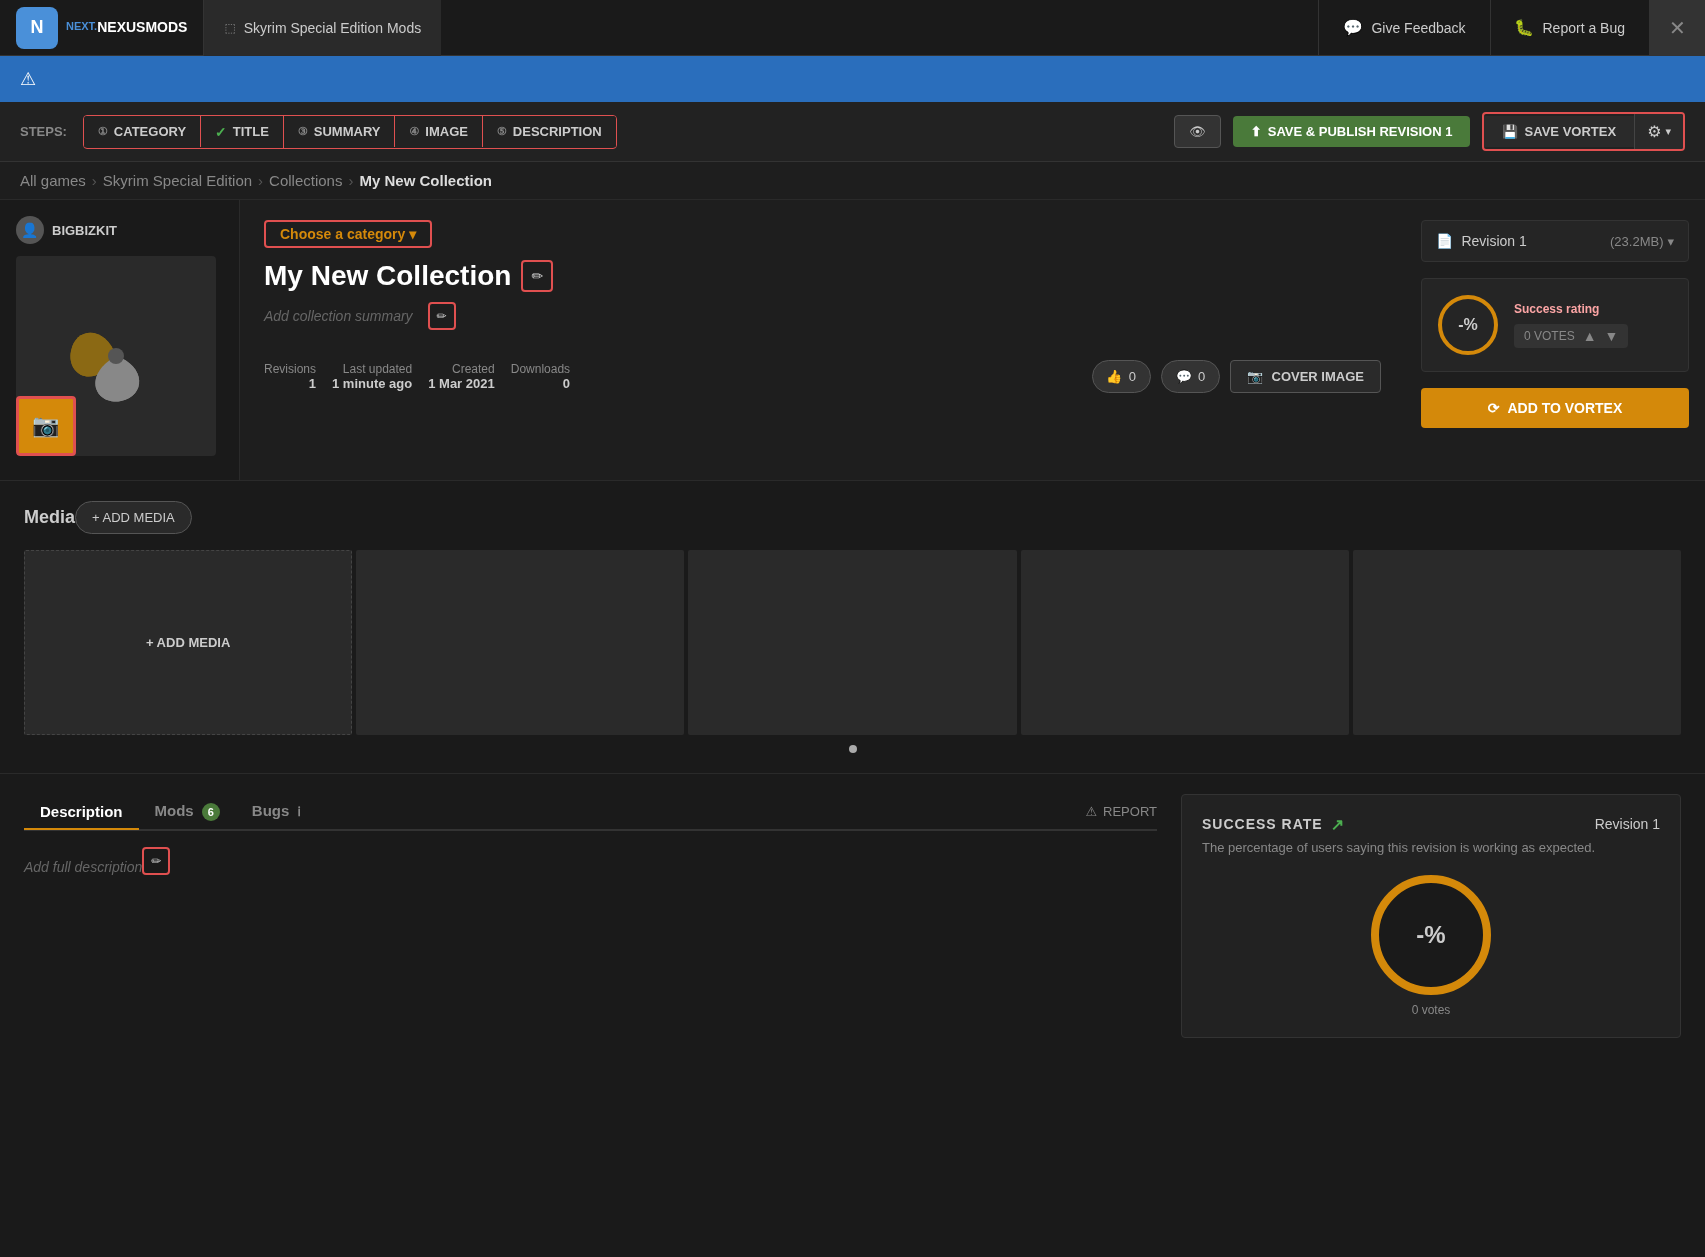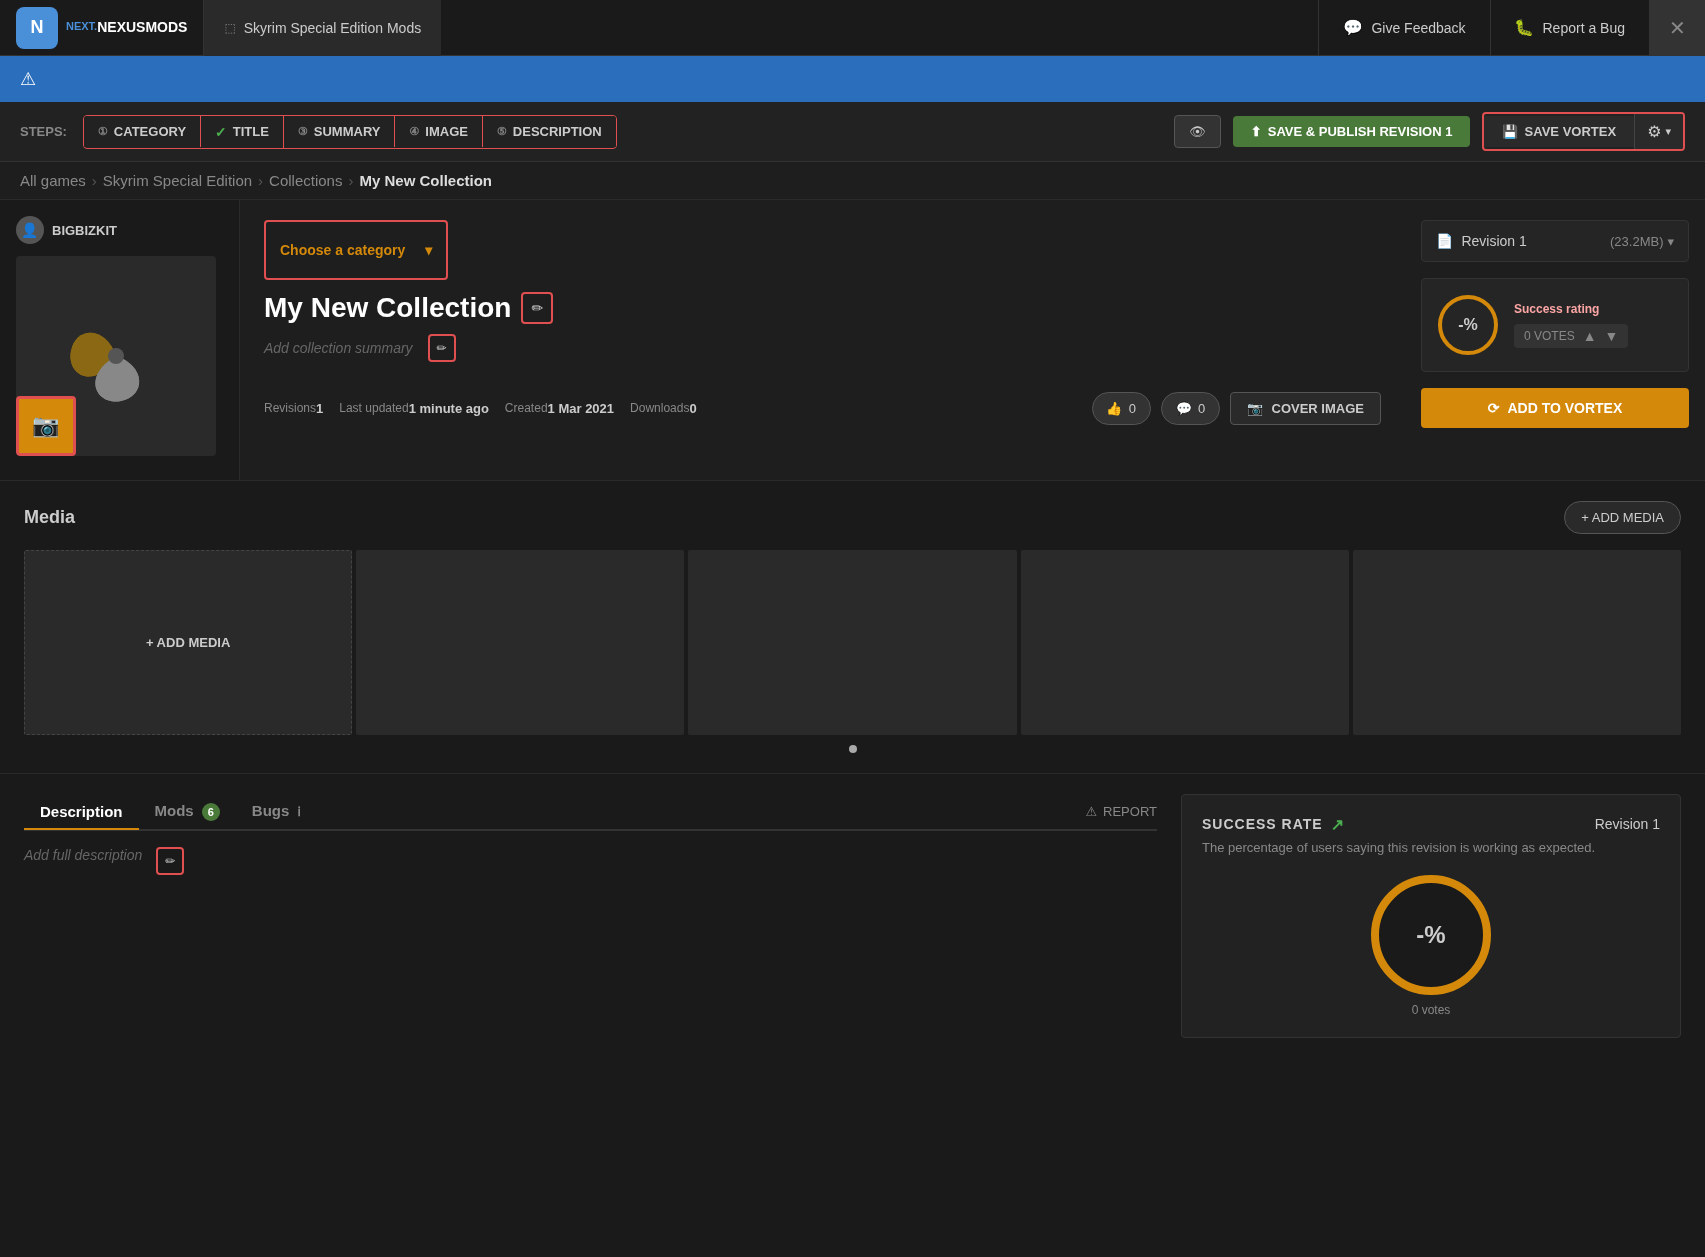--- a/index.html
+++ b/index.html
@@ -147,23 +147,23 @@
       border: 3px solid #e05050; border-radius: 4px;
       display: flex; align-items: center; justify-content: center;
       cursor: pointer; font-size: 22px; color: white;
     }
 
     
     .collection-detail {
       flex: 1; padding: 20px 24px;
     }
     .category-dropdown {
-      display: inline-flex; align-items: flex-end; gap: 20px;
+      display: inline-flex; align-items: flex-end; gap: 4px;
       border: 2px solid #e05050; color: #d4890a; background: transparent;
-      padding: 20px 14px; border-radius: 4px; cursor: pointer;
+      padding: 4px 14px; border-radius: 4px; cursor: pointer;
       font-size: 14px; font-weight: bold; margin-bottom: 12px;
     }
     .collection-title-row {
       display: flex; align-items: center; gap: 10px; margin-bottom: 10px;
     }
     .collection-title {
       font-size: 28px; font-weight: bold; color: white;
     }
     .edit-title-btn {
       background: none; border: 2px solid #e05050; color: #ccc;
@@ -174,21 +174,21 @@
     .collection-summary-row {
       display: flex; align-items: center; gap: 15px; margin-bottom: 20px;
       color: #666; font-style: italic;
     }
     .edit-summary-btn {
       background: none; border: 2px solid #e05050; color: #ccc;
       width: 28px; height: 28px; border-radius: 4px;
       display: flex; align-items: center; justify-content: center;
       cursor: pointer; font-size: 12px;
     }
-    .stat-item { display: flex; flex-direction: row; }
+    .stat-item { display: flex; flex-direction: column; align-items: flex-end; }
     .stat-label { font-size: 12px; color: #888; }
     .stat-value { font-size: 13px; color: #ccc; font-weight: bold; }
     .action-btns {
       display: flex; align-items: center; gap: 10px; margin-left: auto;
     }
     .like-btn {
       background: #333; border: 1px solid #555; color: #ccc;
       padding: 8px 14px; border-radius: 20px; cursor: pointer;
       display: flex; align-items: center; gap: 6px; font-size: 13px;
     }
@@ -248,21 +248,21 @@
     .stats-and-actions {
       display: flex; align-items: center; gap: 16px;
       padding: 10px 0; margin-bottom: 0;
     }
 
     
     .media-section {
       background: #1a1a1a; border-top: 1px solid #2a2a2a; padding: 20px 24px;
     }
     .media-header {
-      display: flex; align-items: center; justify-content: space-between; margin-bottom: 16px;
+      display: flex; align-items: center; justify-content: flex-start; margin-bottom: 16px;
     }
     .media-title { font-size: 18px; font-weight: bold; color: #ccc; }
     .add-media-header-btn {
       background: #2a2a2a; border: 1px solid #555; color: #ccc;
       padding: 8px 16px; border-radius: 20px; cursor: pointer;
       display: flex; align-items: center; gap: 6px; font-size: 13px;
     }
     .media-grid {
       display: grid; grid-template-columns: repeat(5, 1fr); gap: 4px;
     }
@@ -301,21 +301,21 @@
       background: #4a7a3a; color: white; border-radius: 10px;
       width: 18px; height: 18px; font-size: 11px; font-weight: bold;
       margin-left: 4px;
     }
     .tab-info { color: #888; font-size: 13px; margin-left: 4px; }
     .report-btn {
       margin-left: auto; display: flex; align-items: center; gap: 6px;
       background: none; border: none; color: #888; cursor: pointer; font-size: 13px;
     }
     .add-desc-row {
-      display: flex; align-items: flex-start; gap: 14px; color: #666; font-style: italic;
+      display: flex; align-items: flex-end; gap: 0; color: #666; font-style: italic;
     }
     .edit-desc-btn {
       background: none; border: 2px solid #e05050; color: #ccc;
       width: 28px; height: 28px; border-radius: 4px;
       display: flex; align-items: center; justify-content: center;
       cursor: pointer; font-size: 12px;
     }
 
     
     .success-rate-panel {

